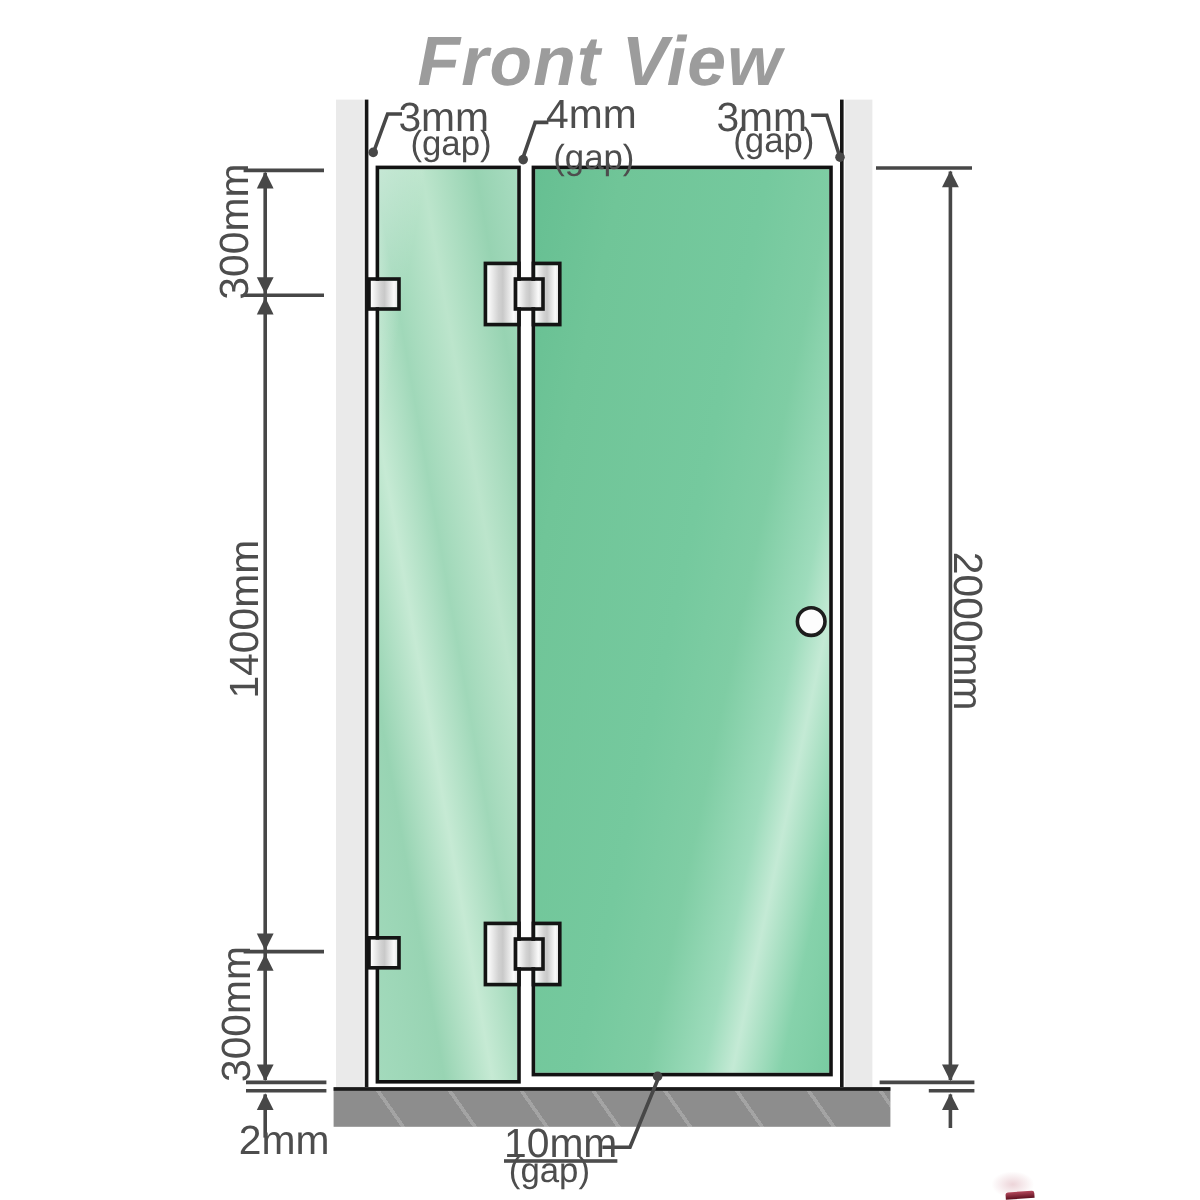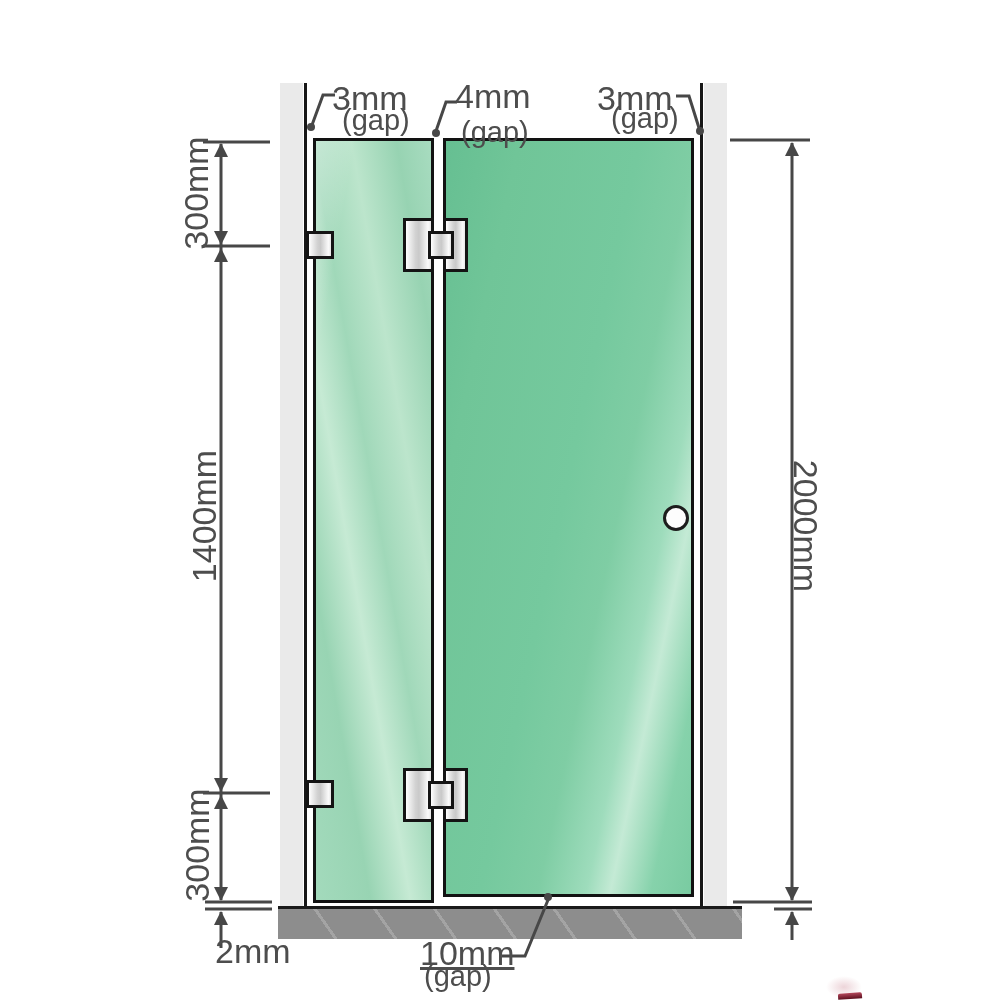--- a/index.html
+++ b/index.html
@@ -60,20 +60,21 @@
   .artifact-bar{
     width:24px;height:6px;background:linear-gradient(180deg,#b4485c,#5c0f1e);
     transform:rotate(-4deg);border-radius:2px 2px 0 0;
   }
 </style>
 </head>
 <body>
 
 <div class="canvas">
 
+  <div class="abs title">Front View</div>
 
   <div class="abs wall" style="left:280px;top:83px;width:23px;height:825px;"></div>
   <div class="abs wall-line" style="left:304px;top:83px;width:3px;height:823px;"></div>
   <div class="abs wall-line" style="left:700px;top:83px;width:3px;height:823px;"></div>
   <div class="abs wall" style="left:704px;top:83px;width:23px;height:825px;"></div>
 
   <div class="abs floor" style="left:278px;top:906px;width:464px;height:30px;"></div>
 
   <div class="abs glass glass-fixed" style="left:313px;top:138px;width:115px;height:759px;"></div>
   <div class="abs glass glass-door" style="left:443px;top:138px;width:245px;height:753px;"></div>
@@ -142,20 +143,20 @@
 
   <div class="abs dim" style="left:597px;top:81px;">3mm</div>
   <div class="abs dim-sub" style="left:611px;top:104px;">(gap)</div>
 
   <div class="abs dim rot-ccw center-origin" style="left:196px;top:193px;">300mm</div>
   <div class="abs dim rot-ccw center-origin" style="left:204px;top:516px;">1400mm</div>
   <div class="abs dim rot-ccw center-origin" style="left:197px;top:845px;">300mm</div>
 
   <div class="abs dim rot-cw center-origin" style="left:806px;top:526px;">2000mm</div>
 
-  <div class="abs dim" style="left:199px;top:934px;margin-left:16px;">2mm</div>
+  <div class="abs dim" style="left:199px;top:934px;">2mm</div>
   <div class="abs dim" style="left:420px;top:936px;text-decoration:underline;">10mm</div>
   <div class="abs dim-sub" style="left:424px;top:962px;">(gap)</div>
 
   <div class="abs artifact-glow" style="left:826px;top:976px;"></div>
   <div class="abs artifact-bar" style="left:838px;top:993px;"></div>
 
 </div>
 
 </body></html>

